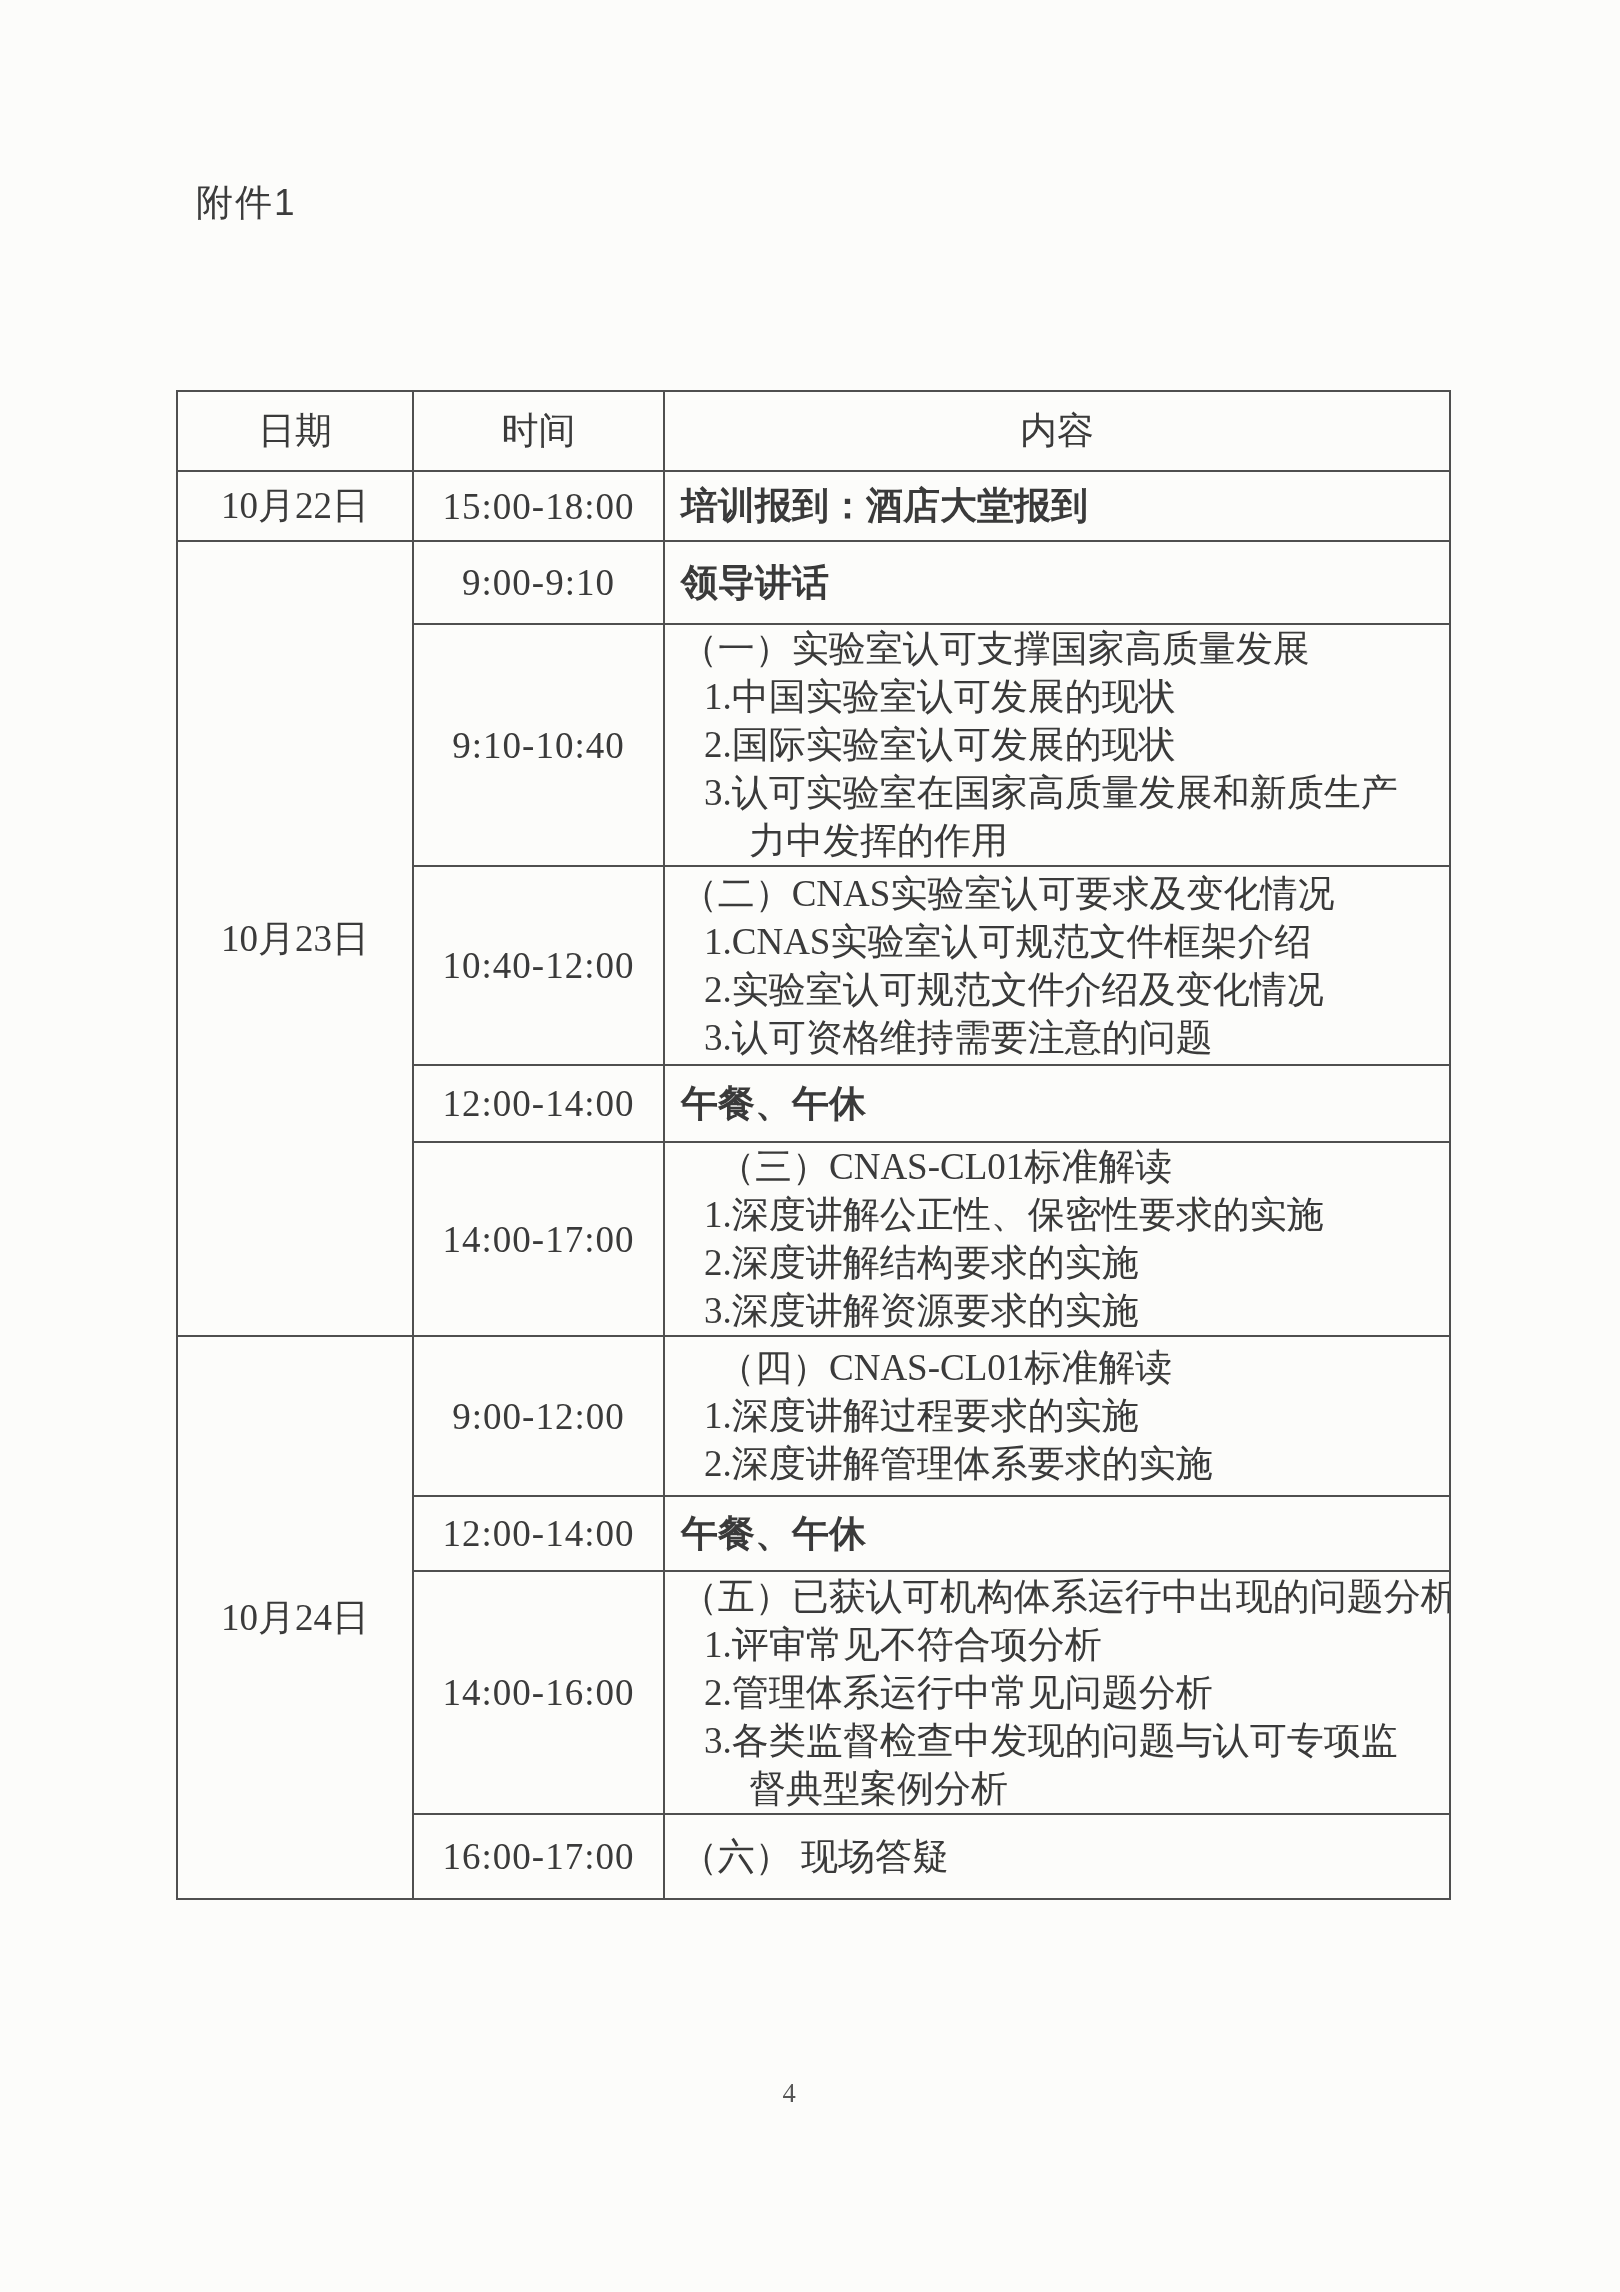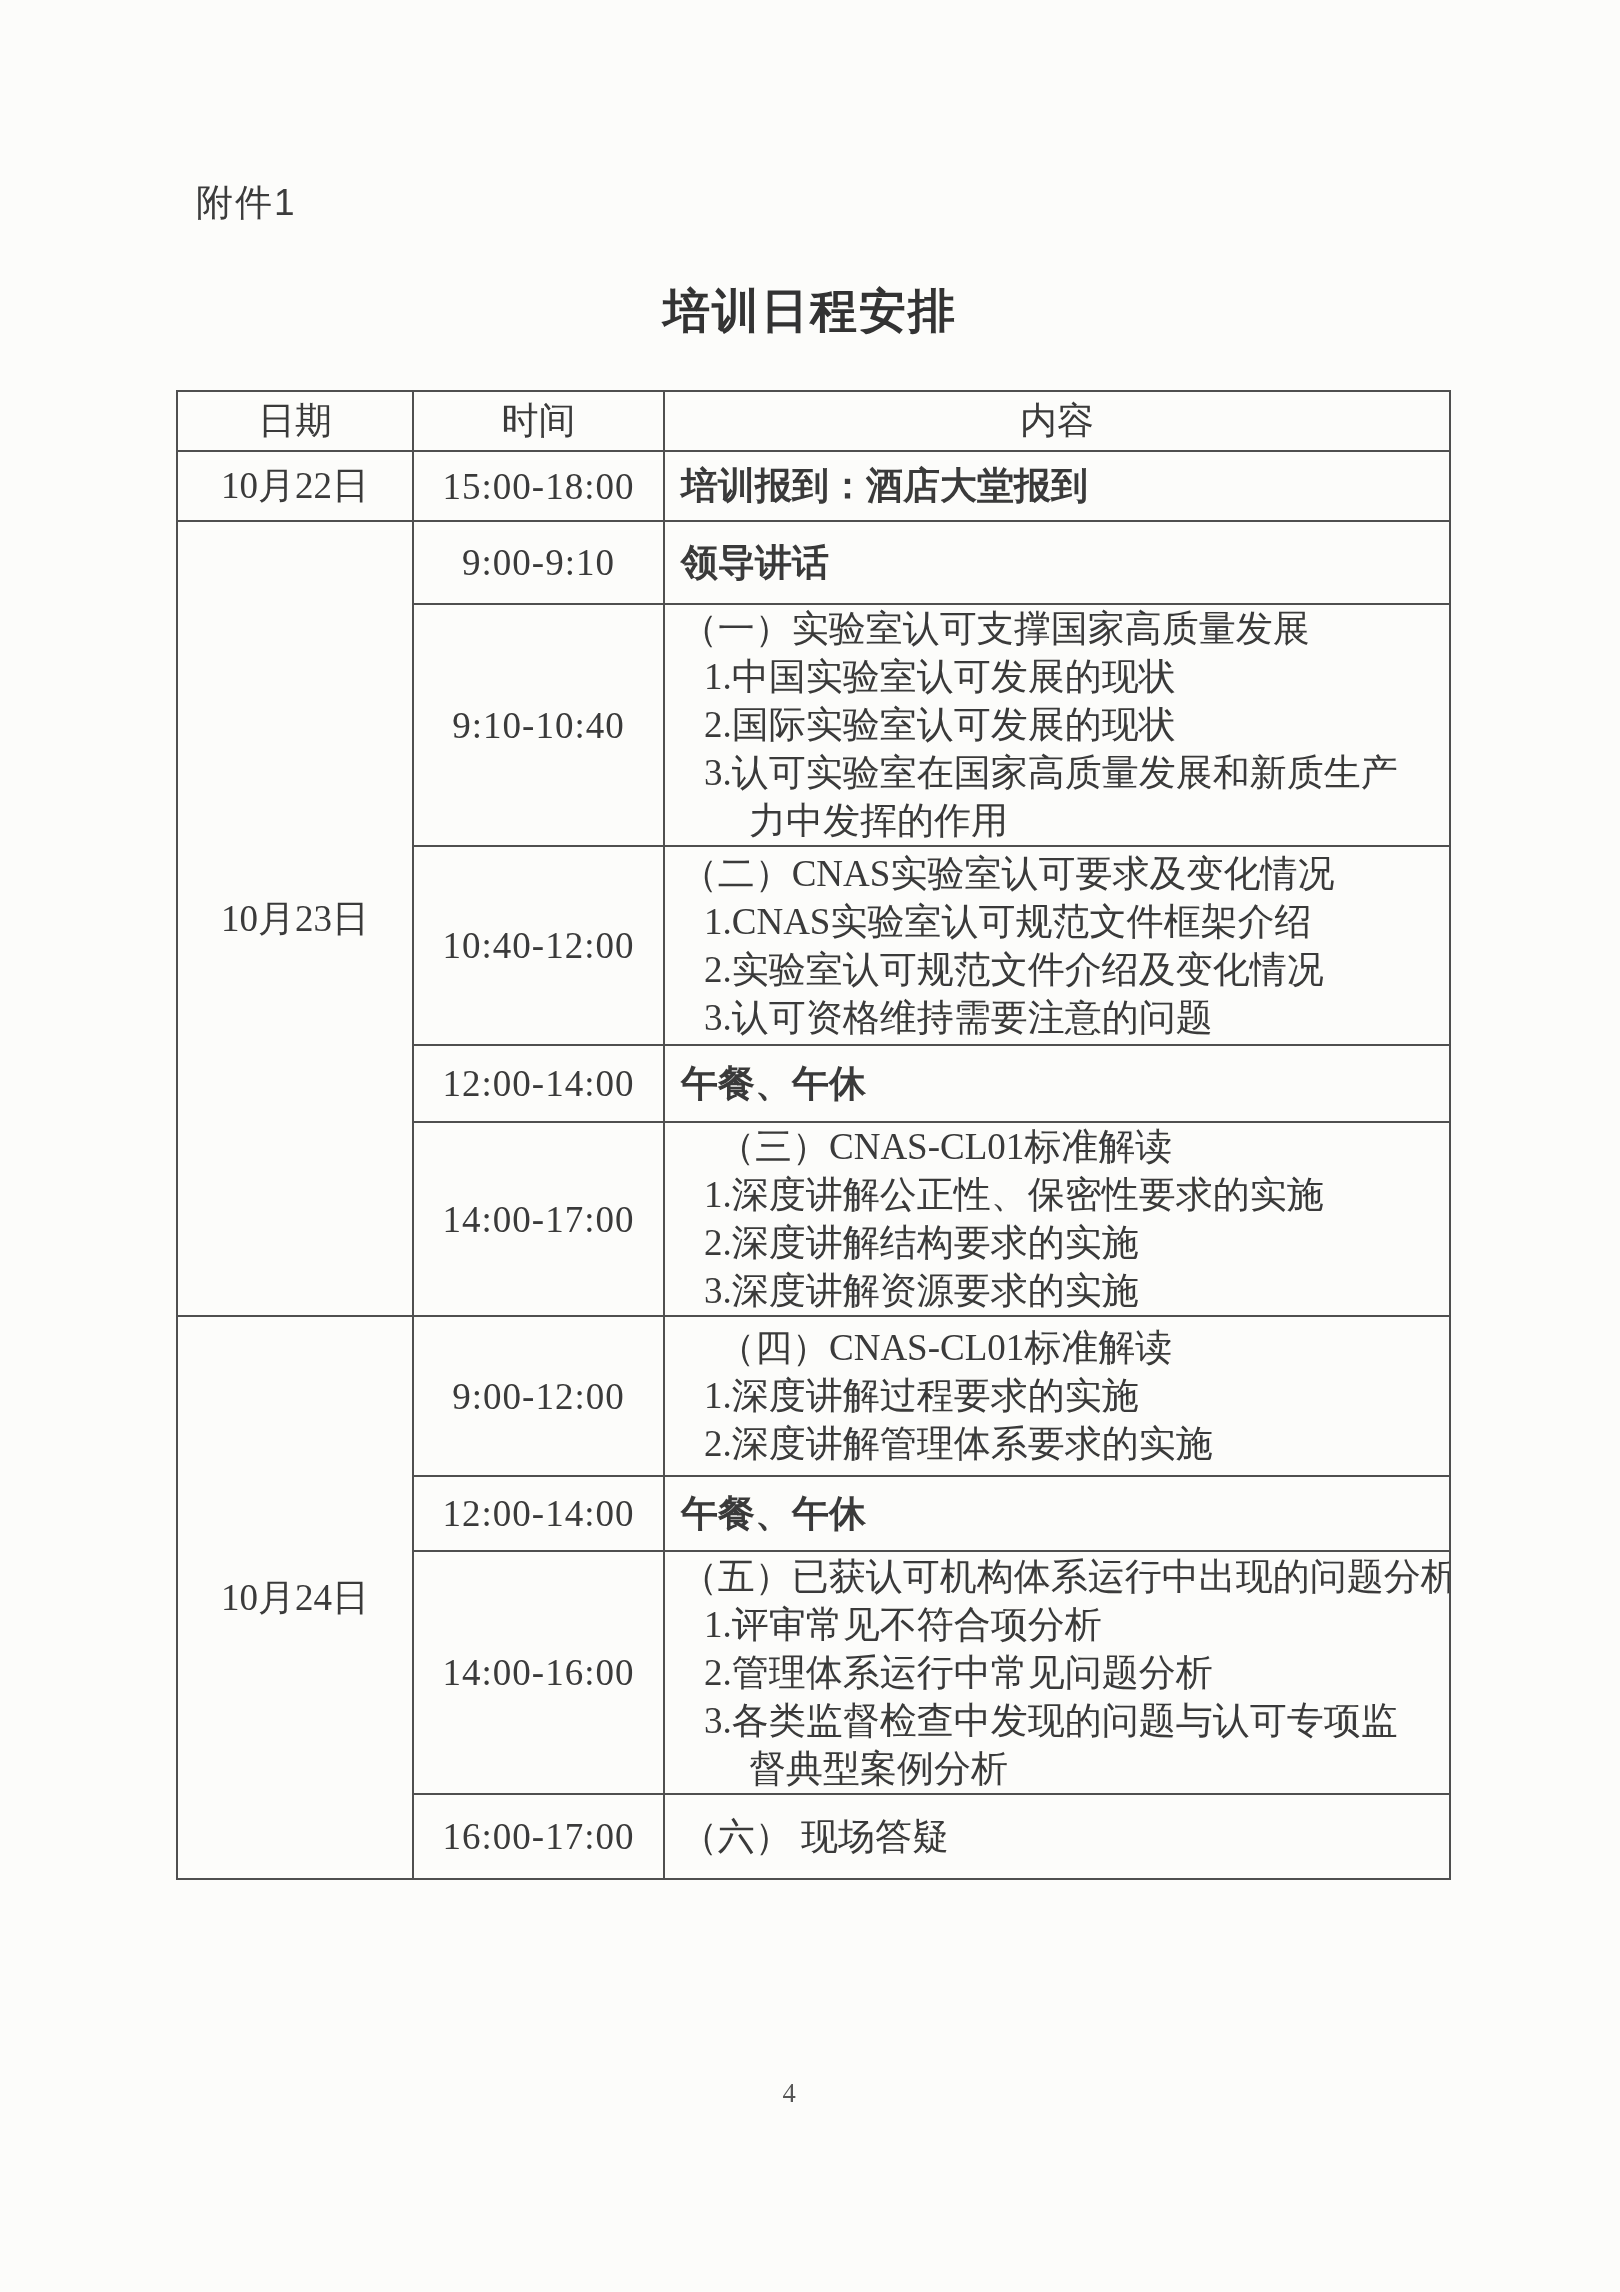--- a/index.html
+++ b/index.html
@@ -38,21 +38,21 @@
   th.h-cell{font-weight:bold;font-size:39px;text-align:center;}
   td.c-date{text-align:center;}
   td.c-time{text-align:center;letter-spacing:1px;}
   td.c-content{padding:2px 3.9px;}
   .ln{line-height:48px;white-space:nowrap;}
   .l-flush{padding-left:16px;font-weight:bold;}
   .l-head{padding-left:15.7px;}
   .l-head2{padding-left:53px;}
   .l-item{padding-left:39px;}
   .l-cont{padding-left:84px;font-family:Liberation Serif, serif;}
-  .hr{height:60px;}
+  .hr{height:80px;}
   .r0{height:70px;}  .r1{height:83px;}  .r2{height:239px;}
   .r3{height:199px;} .r4{height:77px;}  .r5{height:189px;}
   .r6{height:160px;} .r7{height:75px;}  .r8{height:243px;}
   .r9{height:85px;}
   .notes{
     position:absolute;left:231px;top:1953px;
     font-size:37px;color:#3c3c3c;
   }
   .note-line{line-height:43px;}
   .note-2{margin-top:38px;margin-left:81px;}
@@ -61,21 +61,20 @@
     text-align:center;font-size:26.5px;color:#555;
   }
 </style>
 </head>
 <body>
 
 <div class="page">
 
   <div class="attachment">附件1</div>
 
-  <div class="title">培训日程安排</div>
 
   <table class="schedule">
     <colgroup>
       <col style="width:236px">
       <col style="width:251px">
       <col style="width:786px">
     </colgroup>
     <tbody>
         <tr class="hr">
       <th class="h-cell">日期</th>

